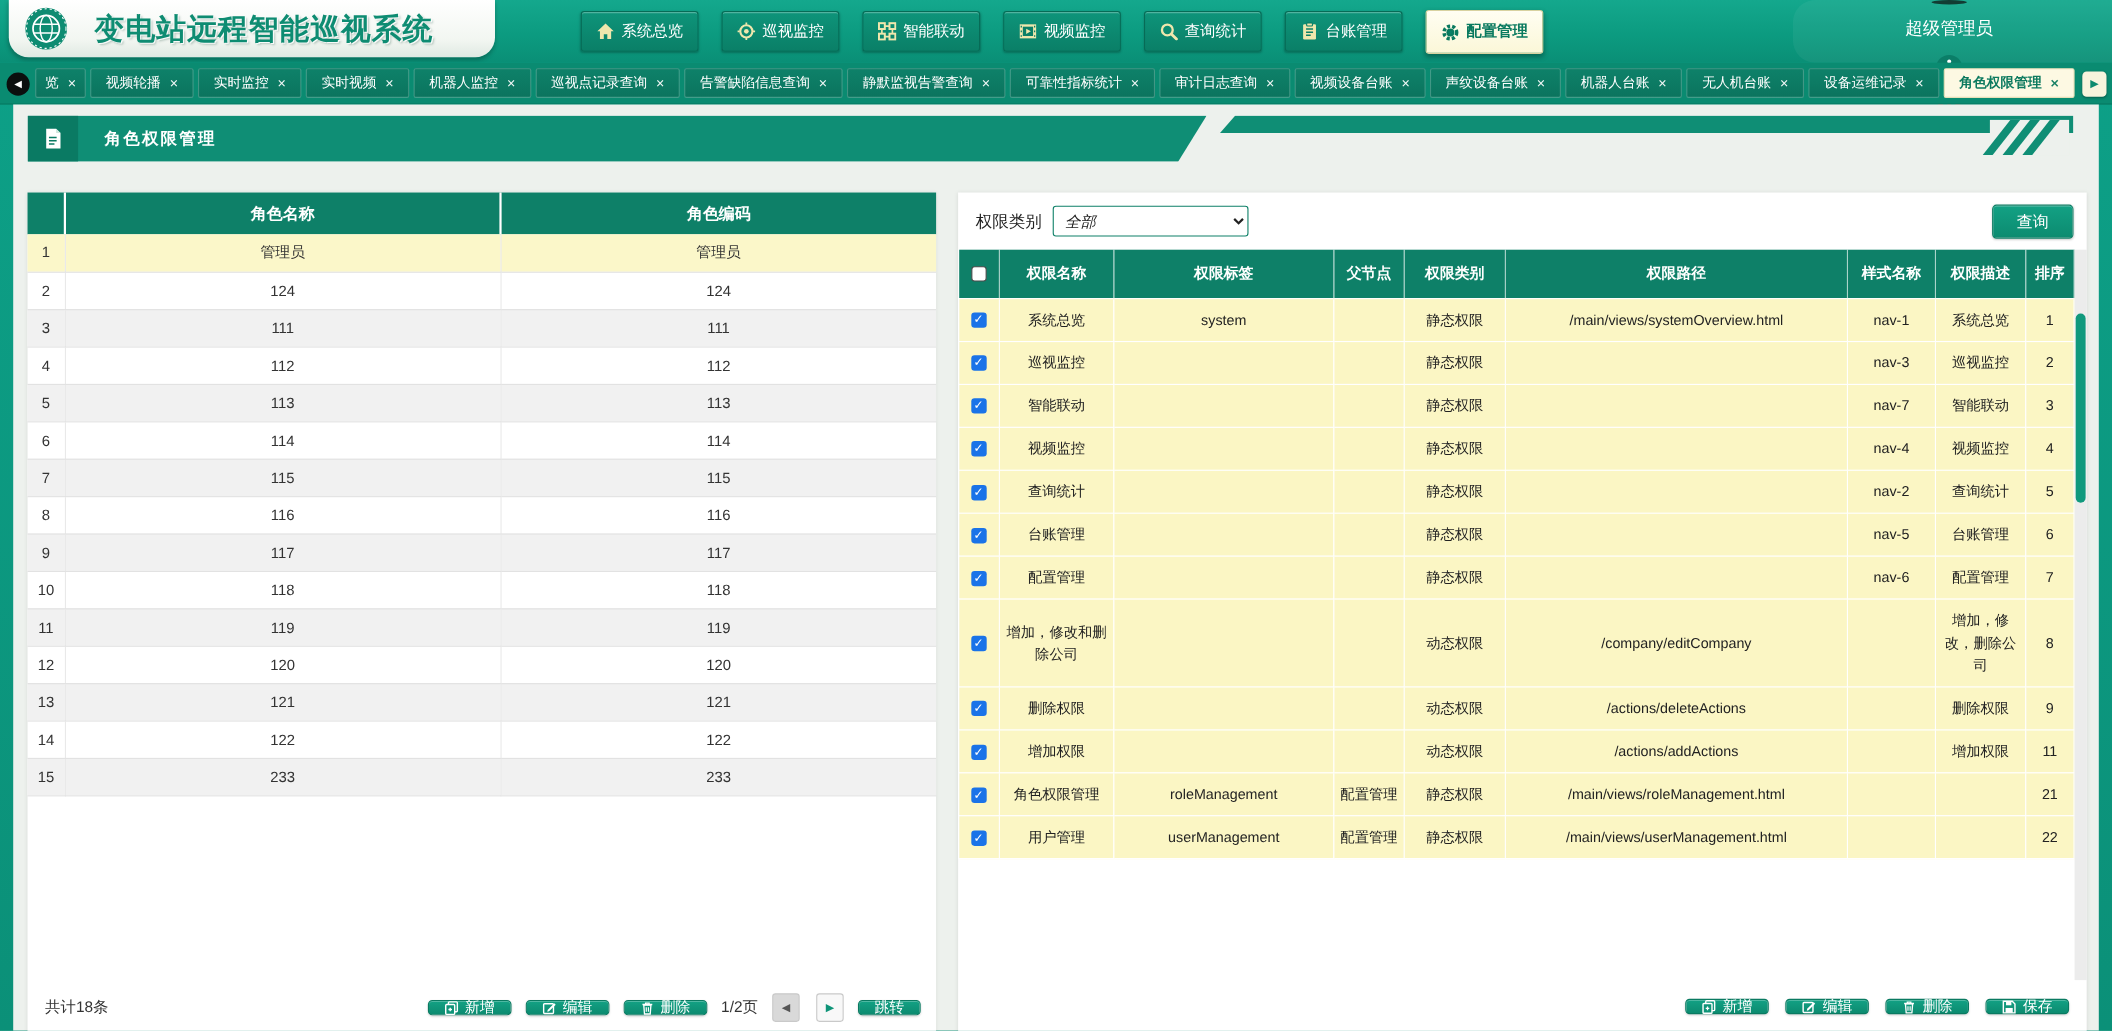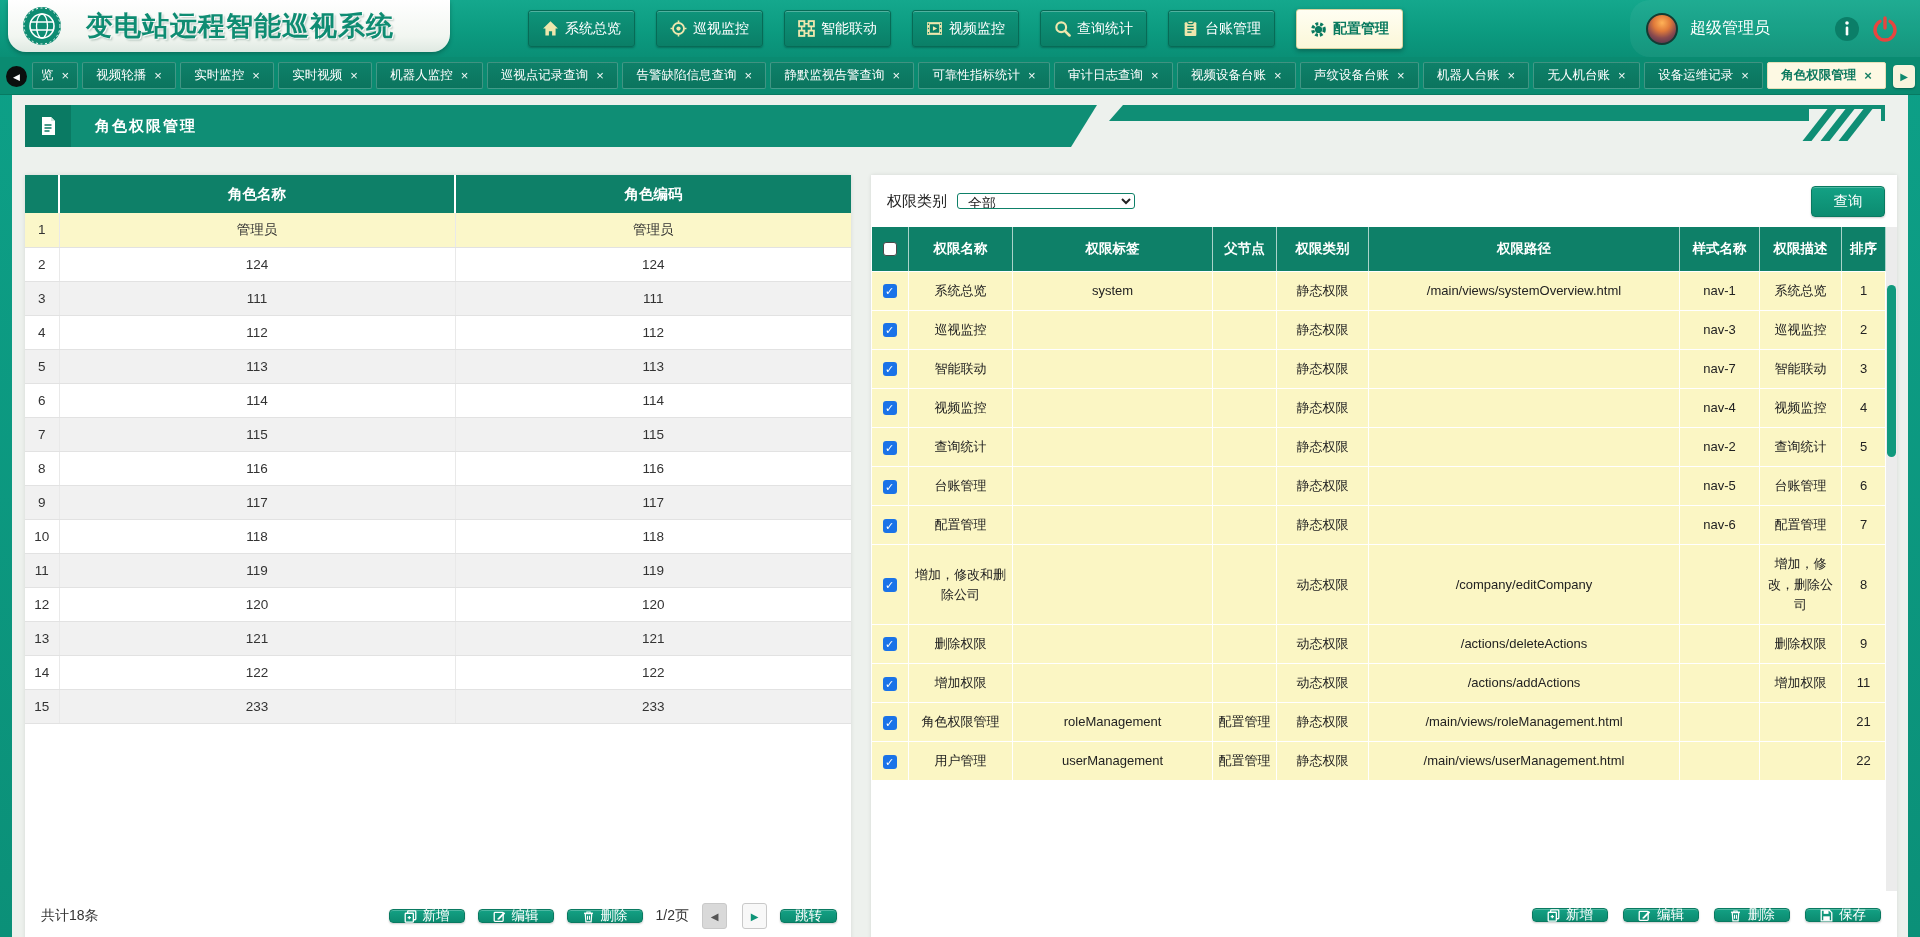--- a/index.html
+++ b/index.html
@@ -25,21 +25,21 @@
     box-shadow:inset 0 1px 0 rgba(255,255,255,.28), 0 1px 2px rgba(0,0,0,.25);
     color:#fff; font-size:14px; white-space:nowrap; }
   .nav-btn .nicon { width:17px; height:17px; display:inline-block; color:#efe7ad; }
   .nav-btn .nicon svg { width:100%; height:100%; display:block; }
   .nav-btn.active { background:linear-gradient(180deg,#fffef2 0%,#fbf7d8 100%);
     color:#0a7a5f; border-color:#d8d2a0; height:40px; margin-top:-1px;
     box-shadow:0 2px 5px rgba(0,0,0,.3); font-weight:bold; }
   .nav-btn.active .nicon { color:#0a7a5f; }
   .user-area { position:absolute; right:0; top:0; height:57px; width:290px;
     background:rgba(255,255,255,.05); border-radius:20px 0 0 20px;
-    display:flex; align-items:center; padding:0 22px 0 16px; gap:12px; }
+    display:flex; align-items:center; padding:0 22px 0 16px; gap:12px;flex-direction:column; }
   .avatar { width:32px; height:32px; border-radius:50%; border:2px solid #123c33;
     background:radial-gradient(circle at 50% 28%, #ffb257 0%, #e07a3a 34%, #8a4a4e 62%, #3c2b4e 100%); }
   .user-name { color:#fff; font-size:16px; flex:1; }
   .hicon { width:26px; height:26px; cursor:pointer; }
   .hicon svg { width:100%; height:100%; display:block; }
 
   
   .tabbar { position:relative; height:38px; background:#0a8b71; display:flex; align-items:center;
     padding:5px 34px 5px 32px; gap:4px; border-bottom:1px solid #077a62; }
   .tab-scroll-left { position:absolute; left:6px; top:9px; width:21px; height:21px; border-radius:50%;
@@ -99,22 +99,22 @@
   .page-text { font-size:14px; color:#333; }
   .pg-btn { width:25px; height:26px; display:inline-flex; align-items:center; justify-content:center;
     border:1px solid #c9c9c9; border-radius:3px; font-size:10px; cursor:pointer; }
   .pg-prev { background:#d9d9d9; color:#555; margin-right:2px; }
   .pg-next { background:#f8f8f8; color:#0e9478; }
 
   
   .right-card { flex:1; display:flex; flex-direction:column; position:relative; }
   .filter-row { height:52px; display:flex; align-items:center; padding:0 12px 0 16px; }
   .filter-label { font-size:15px; color:#222; }
-  .filter-select { width:178px; height:16px; margin-left:10px; border:1px solid #0e8068; border-radius:3px;
-    font-size:14px; color:#222; padding:0 6px; background:#fff; outline:none; }
+  .filter-select { width:178px; height:28px; margin-left:10px; border:1px solid #0e8068; border-radius:3px;
+    font-size:14px; color:#222; padding:0 6px; background:#fff; outline:none;font-style:italic; }
   .search-btn { margin-left:auto; width:74px; height:31px; font-size:14.5px; }
   .perm-wrap { position:relative; flex:1; padding-right:11px; }
   .perm-table th { background:#0e8068; color:#fff; font-size:13.5px; font-weight:bold; height:44px;
     border-right:1px solid rgba(255,255,255,.65); padding:0 2px; }
   .perm-table td { background:#fbf6c4; font-size:13px; color:#222; text-align:center;
     border:1.5px solid #fff; padding:9px 4px; line-height:1.55; word-break:break-all; }
   .scroll-track { position:absolute; right:0; top:0; bottom:0; width:11px; background:#ececec; }
   .scroll-thumb { position:absolute; left:1px; top:58px; width:9px; height:172px; background:#10997d; border-radius:5px; cursor:pointer; }
   .cb { display:inline-block; width:14px; height:14px; border-radius:3px; vertical-align:middle; cursor:pointer; }
   .cb.checked { background:#1a73e8; position:relative; }

